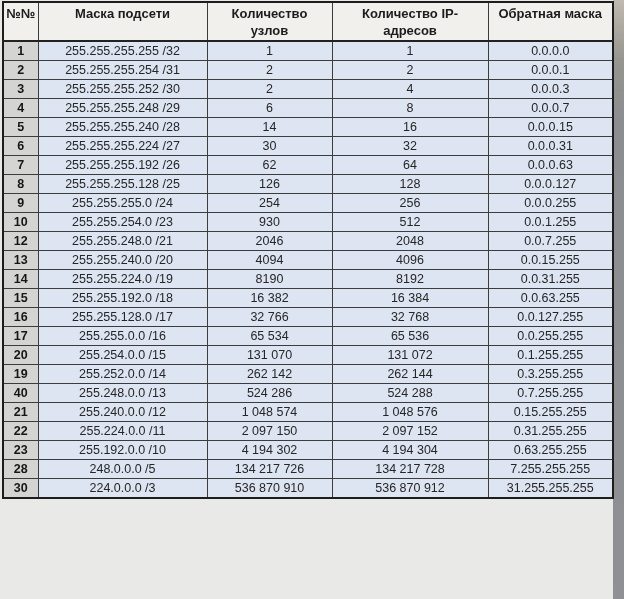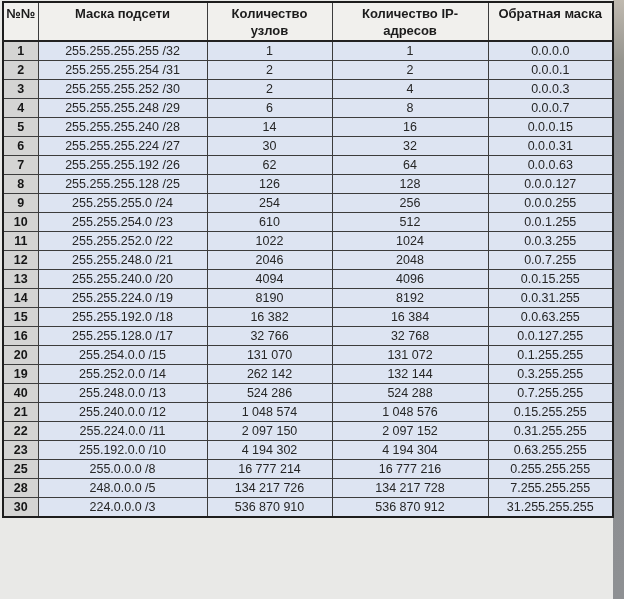--- a/index.html
+++ b/index.html
@@ -146,30 +146,23 @@
         <tr>
           <td>9</td>
           <td>255.255.255.0 /24</td>
           <td>254</td>
           <td>256</td>
           <td>0.0.0.255</td>
         </tr>
         <tr>
           <td>10</td>
           <td>255.255.254.0 /23</td>
-          <td>610</td>
+          <td>930</td>
           <td>512</td>
           <td>0.0.1.255</td>
-        </tr>
-        <tr>
-          <td>11</td>
-          <td>255.255.252.0 /22</td>
-          <td>1022</td>
-          <td>1024</td>
-          <td>0.0.3.255</td>
         </tr>
         <tr>
           <td>12</td>
           <td>255.255.248.0 /21</td>
           <td>2046</td>
           <td>2048</td>
           <td>0.0.7.255</td>
         </tr>
         <tr>
           <td>13</td>
@@ -193,31 +186,38 @@
           <td>0.0.63.255</td>
         </tr>
         <tr>
           <td>16</td>
           <td>255.255.128.0 /17</td>
           <td>32 766</td>
           <td>32 768</td>
           <td>0.0.127.255</td>
         </tr>
         <tr>
+          <td>17</td>
+          <td>255.255.0.0 /16</td>
+          <td>65 534</td>
+          <td>65 536</td>
+          <td>0.0.255.255</td>
+        </tr>
+        <tr>
           <td>20</td>
           <td>255.254.0.0 /15</td>
           <td>131 070</td>
           <td>131 072</td>
           <td>0.1.255.255</td>
         </tr>
         <tr>
           <td>19</td>
           <td>255.252.0.0 /14</td>
           <td>262 142</td>
-          <td>132 144</td>
+          <td>262 144</td>
           <td>0.3.255.255</td>
         </tr>
         <tr>
           <td>40</td>
           <td>255.248.0.0 /13</td>
           <td>524 286</td>
           <td>524 288</td>
           <td>0.7.255.255</td>
         </tr>
         <tr>
@@ -235,27 +235,20 @@
           <td>0.31.255.255</td>
         </tr>
         <tr>
           <td>23</td>
           <td>255.192.0.0 /10</td>
           <td>4 194 302</td>
           <td>4 194 304</td>
           <td>0.63.255.255</td>
         </tr>
         <tr>
-          <td>25</td>
-          <td>255.0.0.0 /8</td>
-          <td>16 777 214</td>
-          <td>16 777 216</td>
-          <td>0.255.255.255</td>
-        </tr>
-        <tr>
           <td>28</td>
           <td>248.0.0.0 /5</td>
           <td>134 217 726</td>
           <td>134 217 728</td>
           <td>7.255.255.255</td>
         </tr>
         <tr>
           <td>30</td>
           <td>224.0.0.0 /3</td>
           <td>536 870 910</td>

